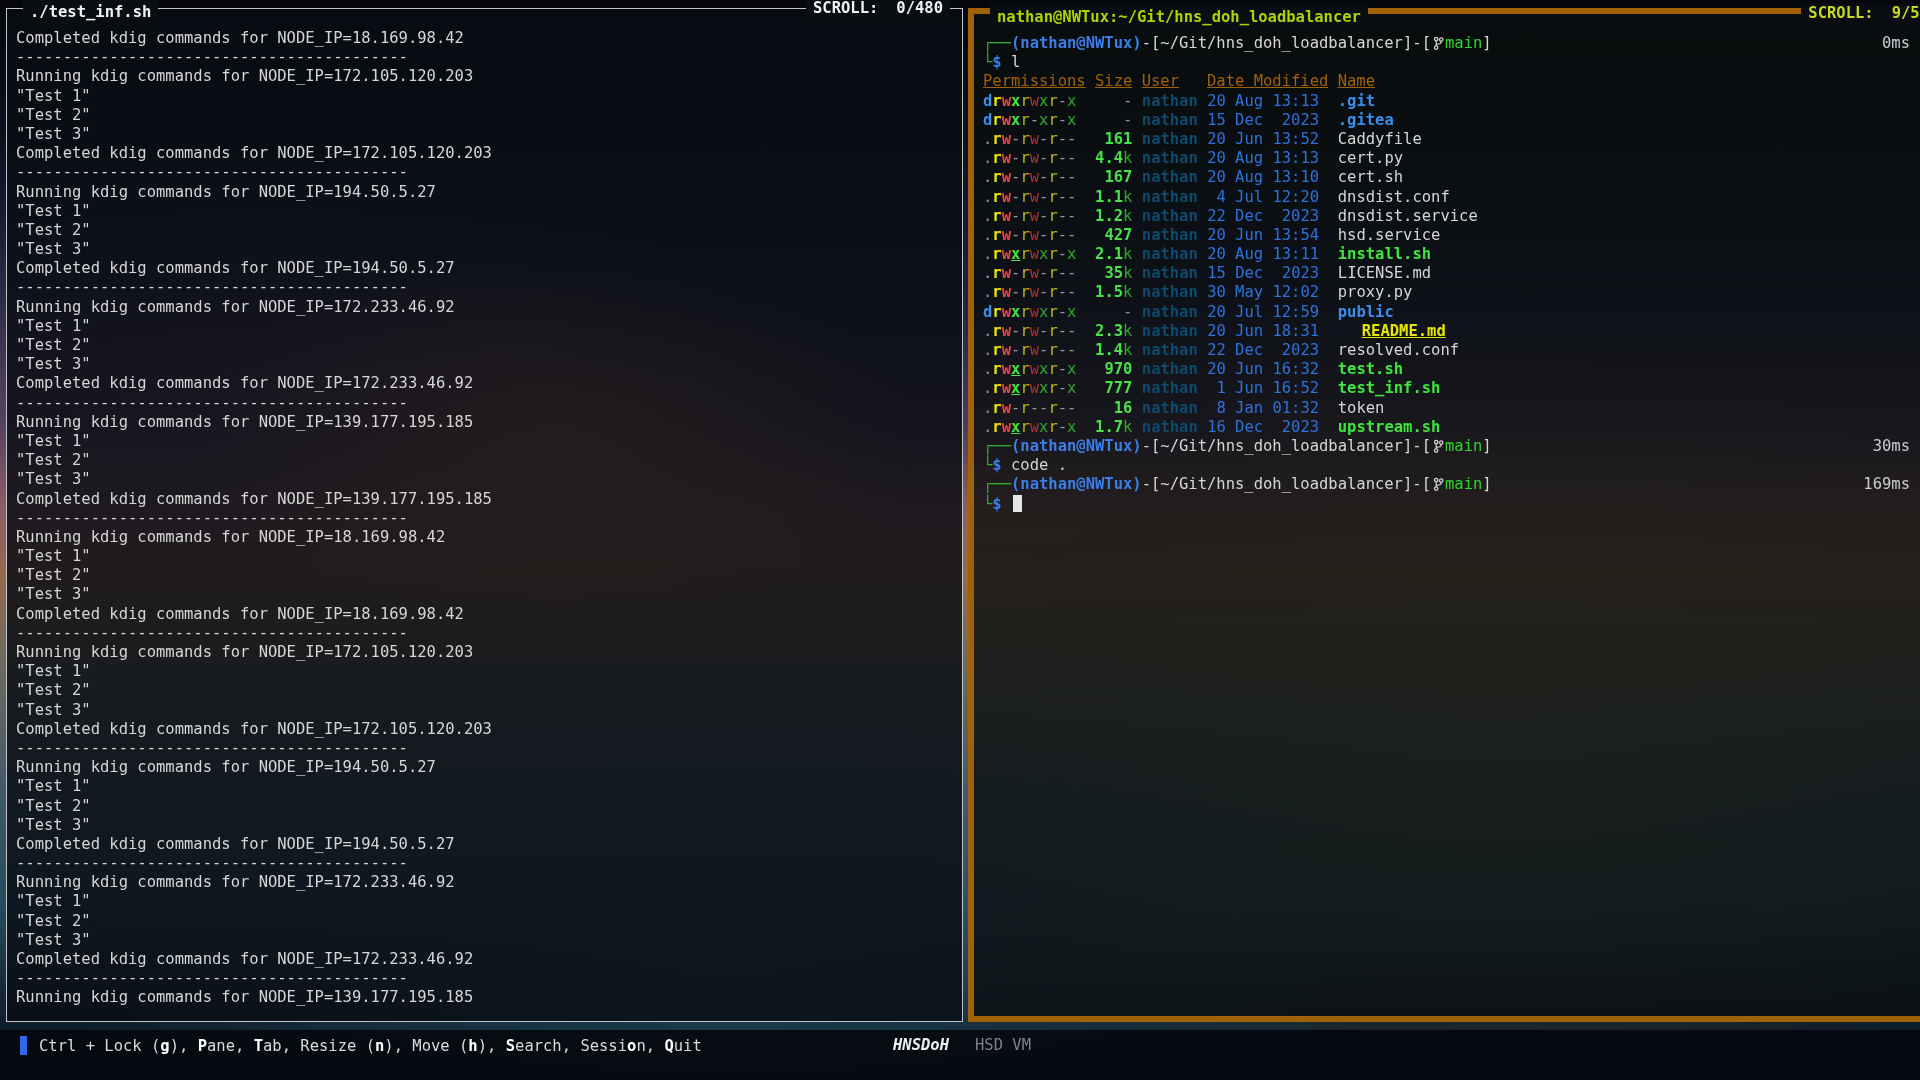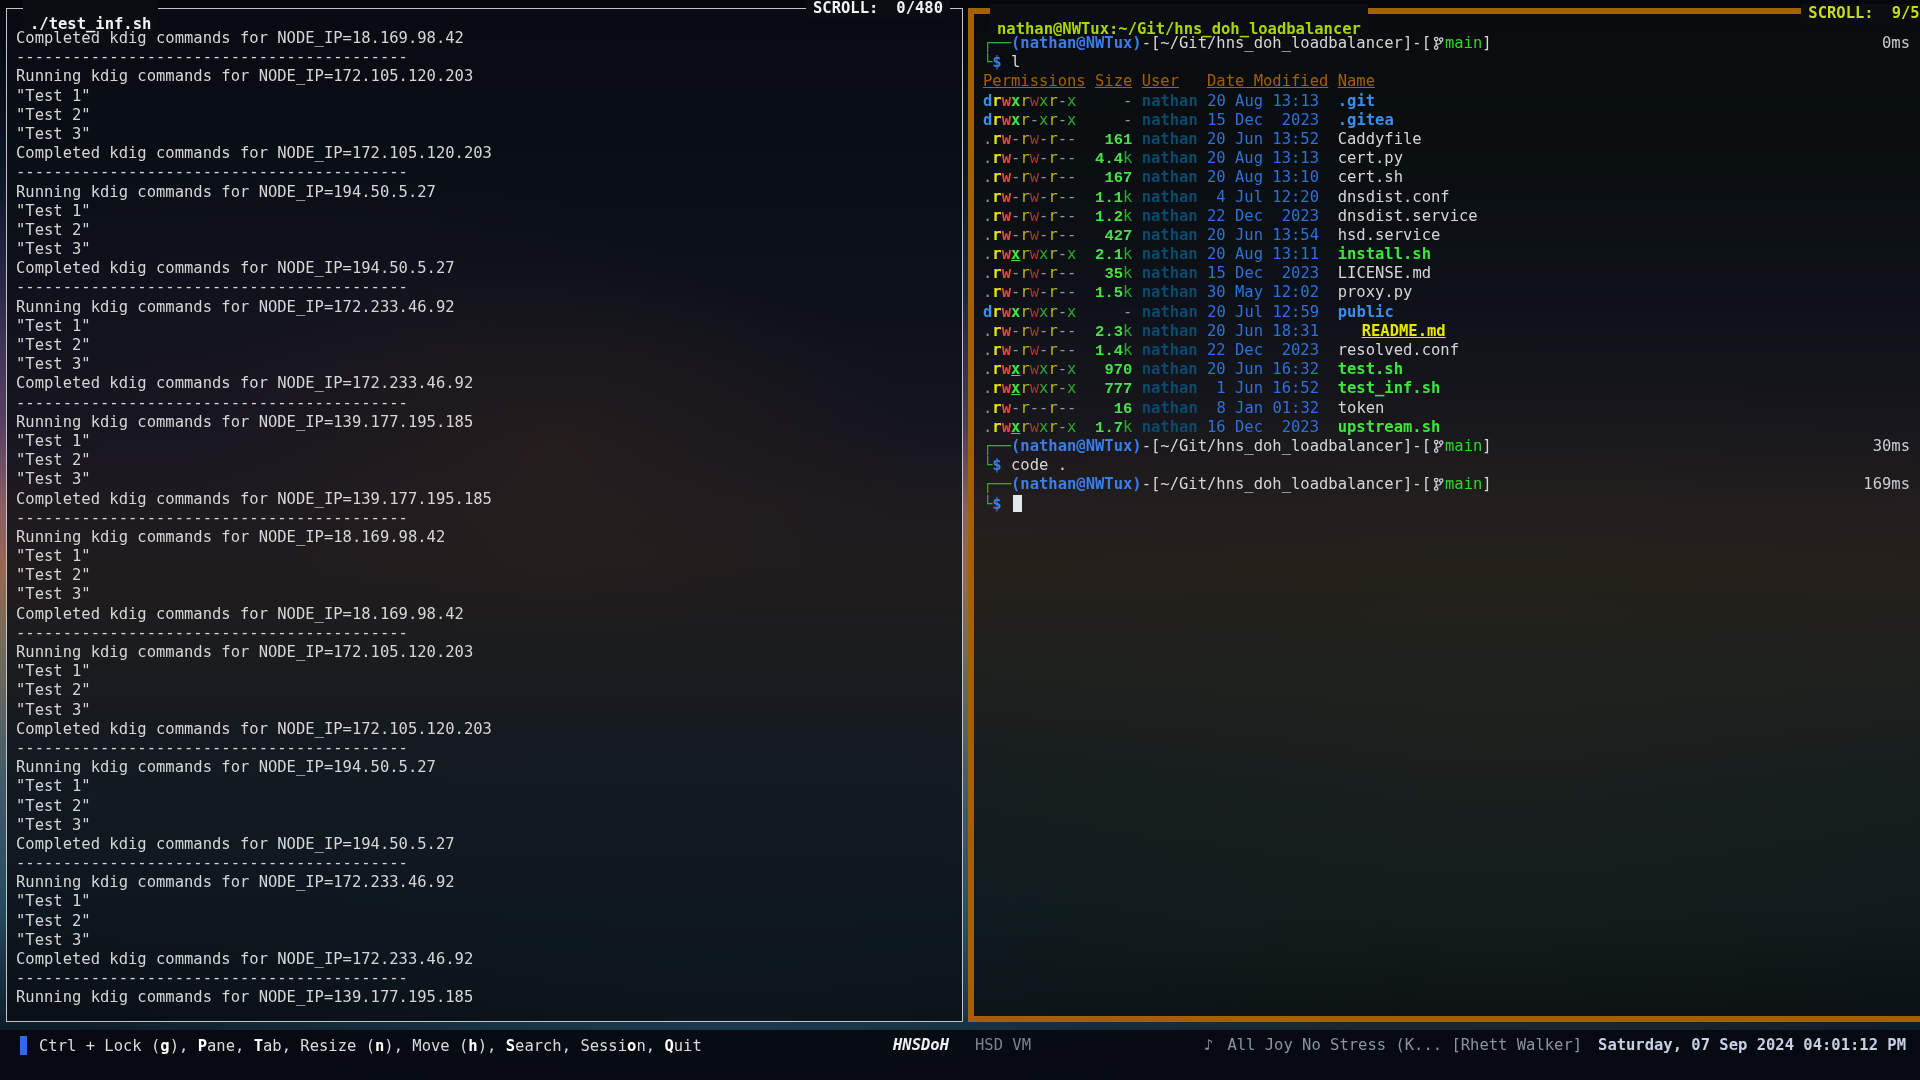--- a/index.html
+++ b/index.html
@@ -11,21 +11,21 @@
       radial-gradient(ellipse 700px 300px at 14% 36%, rgba(150,90,140,0.35), rgba(150,90,140,0) 75%),
       radial-gradient(ellipse 800px 520px at 78% 68%, rgba(125,118,70,0.42), rgba(125,118,70,0) 75%),
       radial-gradient(ellipse 900px 300px at 38% 90%, rgba(45,100,125,0.50), rgba(45,100,125,0) 75%),
       linear-gradient(180deg,#05070c 0%,#0b1220 13%,#1c2340 27%,#4a3a58 39%,#8a5f60 47%,#96684f 53%,#6f6a5c 61%,#41596a 73%,#274a5e 84%,#10202e 94%,#071019 100%);
   }
   .screen{position:absolute;inset:0;}
   
   .pane{position:absolute;top:8px;height:1014px;box-sizing:border-box;}
   .pane-left{left:6px;width:957px;border:1px solid #c2c6cb;background:rgba(9,13,19,0.84);}
   .pane-right{left:968px;width:986px;border:6px solid #a16207;background:rgba(10,14,14,0.80);}
-  .pane-title{position:absolute;top:-10px;left:16px;padding:16px 7px;font-size:15.5px;line-height:19px;
+  .pane-title{position:absolute;top:-10px;left:16px;padding:4px 7px;font-size:15.5px;line-height:19px;
     font-weight:bold;background:#0a0d12;white-space:pre;}
   .pane-left .pane-title{color:#f2f3f5;}
   .pane-right .pane-title{color:#abd403;}
   .pane-scroll{position:absolute;top:-10px;right:12px;padding:0 7px;font-size:15.5px;line-height:19px;
     font-weight:bold;background:#0a0d12;white-space:pre;}
   .pane-left .pane-scroll{color:#f2f3f5;}
   .pane-right .pane-scroll{color:#c8da1d;}
   .scroll-val{margin-left:18px;}
   .pane-content{position:absolute;left:9px;right:4px;top:20px;bottom:2px;overflow:hidden;
     font-size:15.5px;line-height:19.2px;color:#d6d6d6;white-space:pre;}
@@ -36,21 +36,21 @@
   .c-fg{color:#d6d6d6;}
   .c-dim{color:#8f969e;}
   .c-hdr{color:#a16207;text-decoration:underline;}
   .c-dblue{color:#3b8eea;font-weight:bold;}
   .c-yellow{color:#b9b917;}
   .c-red{color:#b23232;}
   .c-green{color:#2da82d;}
   .bright.c-yellow{color:#e6e600;}
   .bright.c-red{color:#ee4444;}
   .bright.c-green{color:#3ee63e;}
-  .c-sizen{color:#49e049;font-weight:bold;font-family:Liberation Mono, monospace;}
+  .c-sizen{color:#49e049;font-weight:bold;}
   .c-sizeu{color:#2da82d;}
   .c-user{color:#0c4a6e;font-weight:bold;}
   .c-date{color:#2e71d8;}
   .n-dir{color:#3b8eea;font-weight:bold;text-align:center;}
   .n-exec{color:#3ee63e;font-weight:bold;}
   .n-readme{color:#e6e600;font-weight:bold;text-decoration:underline;padding-left:24px;}
   .n-file{color:#d6d6d6;}
   .p-green{color:#2fae2f;}
   .p-blue{color:#3d7de8;font-weight:bold;}
   .p-branch{color:#2fd42f;text-align:center;}
@@ -110,16 +110,15 @@
                 <circle cx="8.2" cy="4.6" r="1.7"></circle>
                 <circle cx="3.2" cy="12.6" r="1.7"></circle>
                 <path d="M3.2 5.7 v5.2 M3.2 9.3 C7.6 9.3 8.2 8.4 8.2 6.3"></path>
               </g>
             </svg><span class="p-branch">main</span><span class="c-fg">]</span></span><span class="pr"><span class="c-dur">169ms</span><span class="c-ok">  ✓</span></span></div><div class="tline"><span class="p-green">└</span><span class="p-blue">$</span><span class="c-fg"> </span><span class="cursor"></span></div></div>
   </div>
 
   <div class="statusbar">
     <div class="sb-left"><span class="sb-indicator"></span><span id="keybinds"><span>Ctrl + Lock (</span><span class="kb-b">g</span><span>), </span><span class="kb-b">P</span><span>ane, </span><span class="kb-b">T</span><span>ab, </span><span>Resize (</span><span class="kb-b">n</span><span>), </span><span>Move (</span><span class="kb-b">h</span><span>), </span><span class="kb-b">S</span><span>earch, </span><span>Sessi</span><span class="kb-b">o</span><span>n, </span><span class="kb-b">Q</span><span>uit</span></span></div>
     <div class="sb-session"><span class="session-name">HNSDoH</span><span class="vm-label">HSD VM</span></div>
-    <div class="sb-right"><span class="music"><span class="music-note">♪</span><span>All Joy No Stress (K... [Rhett Walker]</span></span><span class="datetime">Saturday, 07 Sep 2024 04:01:12 PM</span></div>
   </div>
 
 </div>
 
 </body></html>

